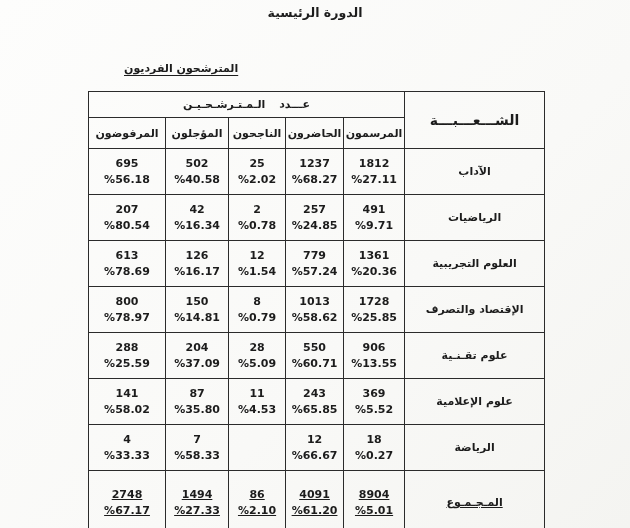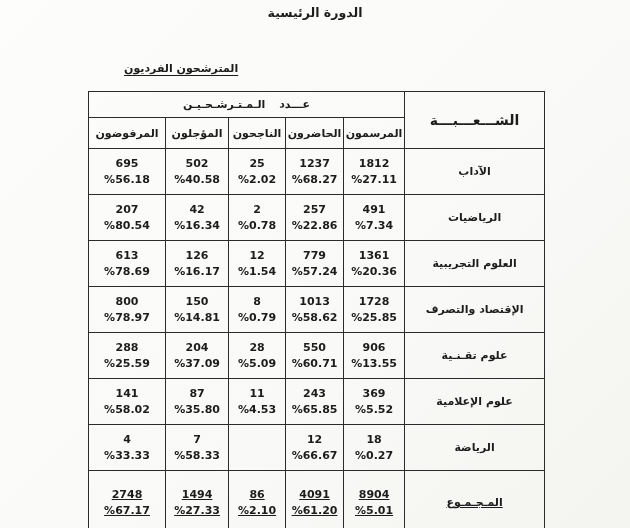--- a/index.html
+++ b/index.html
@@ -146,25 +146,25 @@
         </td>
         <td class="data">
           <div class="num">695</div>
           <div class="pct">%56.18</div>
         </td>
       </tr>
       <tr>
         <td class="branch">الرياضيات</td>
         <td class="data">
           <div class="num">491</div>
-          <div class="pct">%7.34</div>
+          <div class="pct">%9.71</div>
         </td>
         <td class="data">
           <div class="num">257</div>
-          <div class="pct">%22.86</div>
+          <div class="pct">%24.85</div>
         </td>
         <td class="data">
           <div class="num">2</div>
           <div class="pct">%0.78</div>
         </td>
         <td class="data">
           <div class="num">42</div>
           <div class="pct">%16.34</div>
         </td>
         <td class="data">

